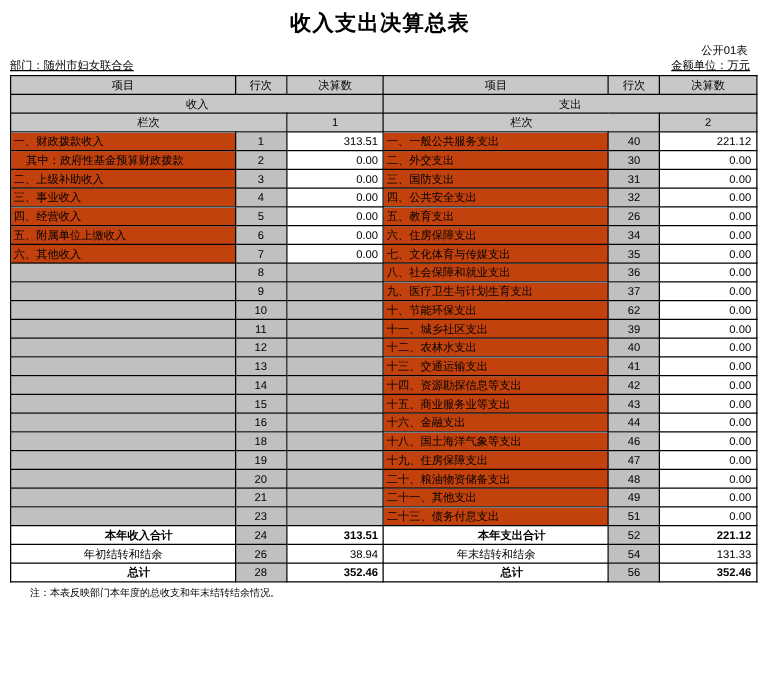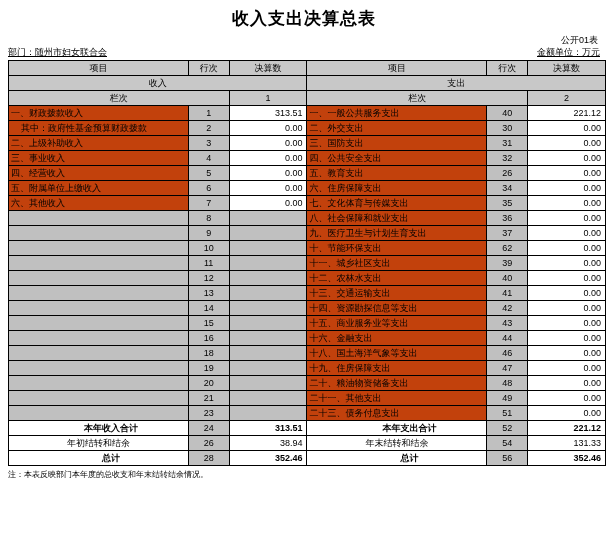--- a/index.html
+++ b/index.html
@@ -58,20 +58,21 @@
   .lbl{text-align:left;background:#c0c0c0;}
   .lbl-white{text-align:left;background:#c2410c;}
   .ctr{text-align:center;}
   .num{text-align:right;padding-right:4px;}
   .bold{font-weight:bold;padding-left:27px;}
   .indent{padding-left:12px;margin-top:24px;}
   .note{
     font-size:8px;
     padding-top:3px;
     line-height:11px;
+    margin-left:16px;
   }
   .c-item{width:150px;}
   .c-row{width:34px;}
   .c-val{width:65px;}
 </style>
 </head>
 <body>
 
 <div class="page">
 

